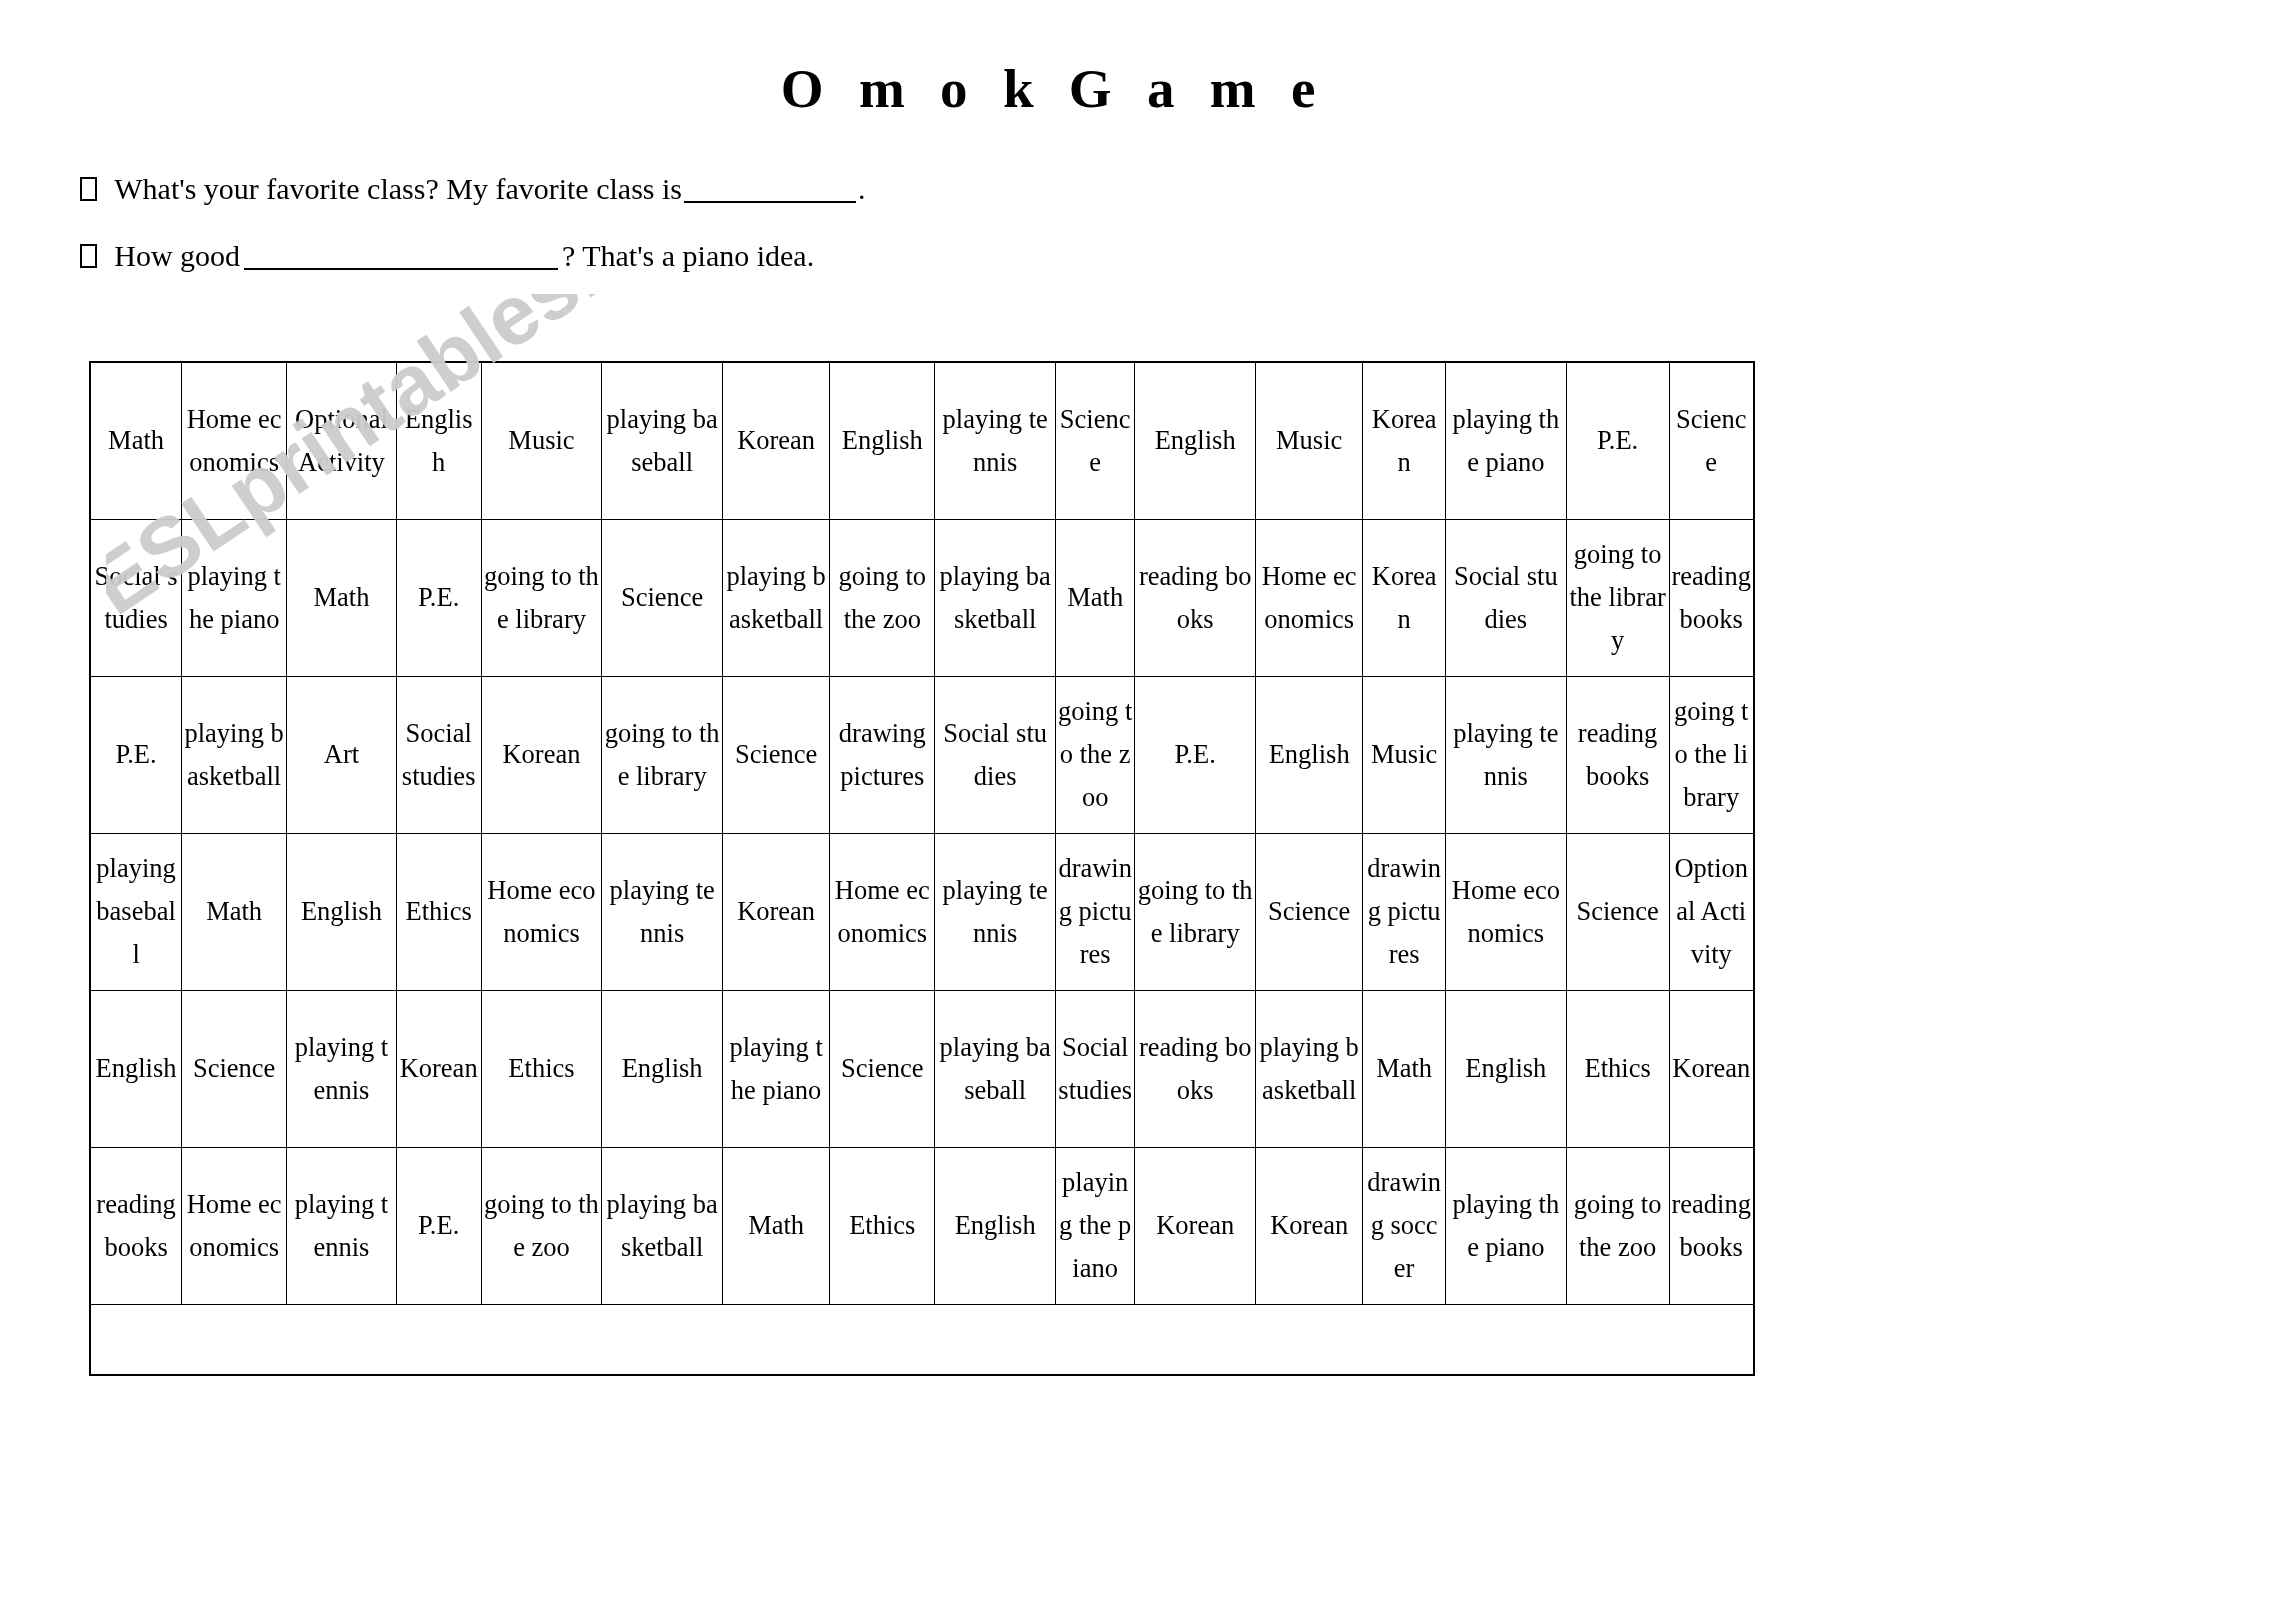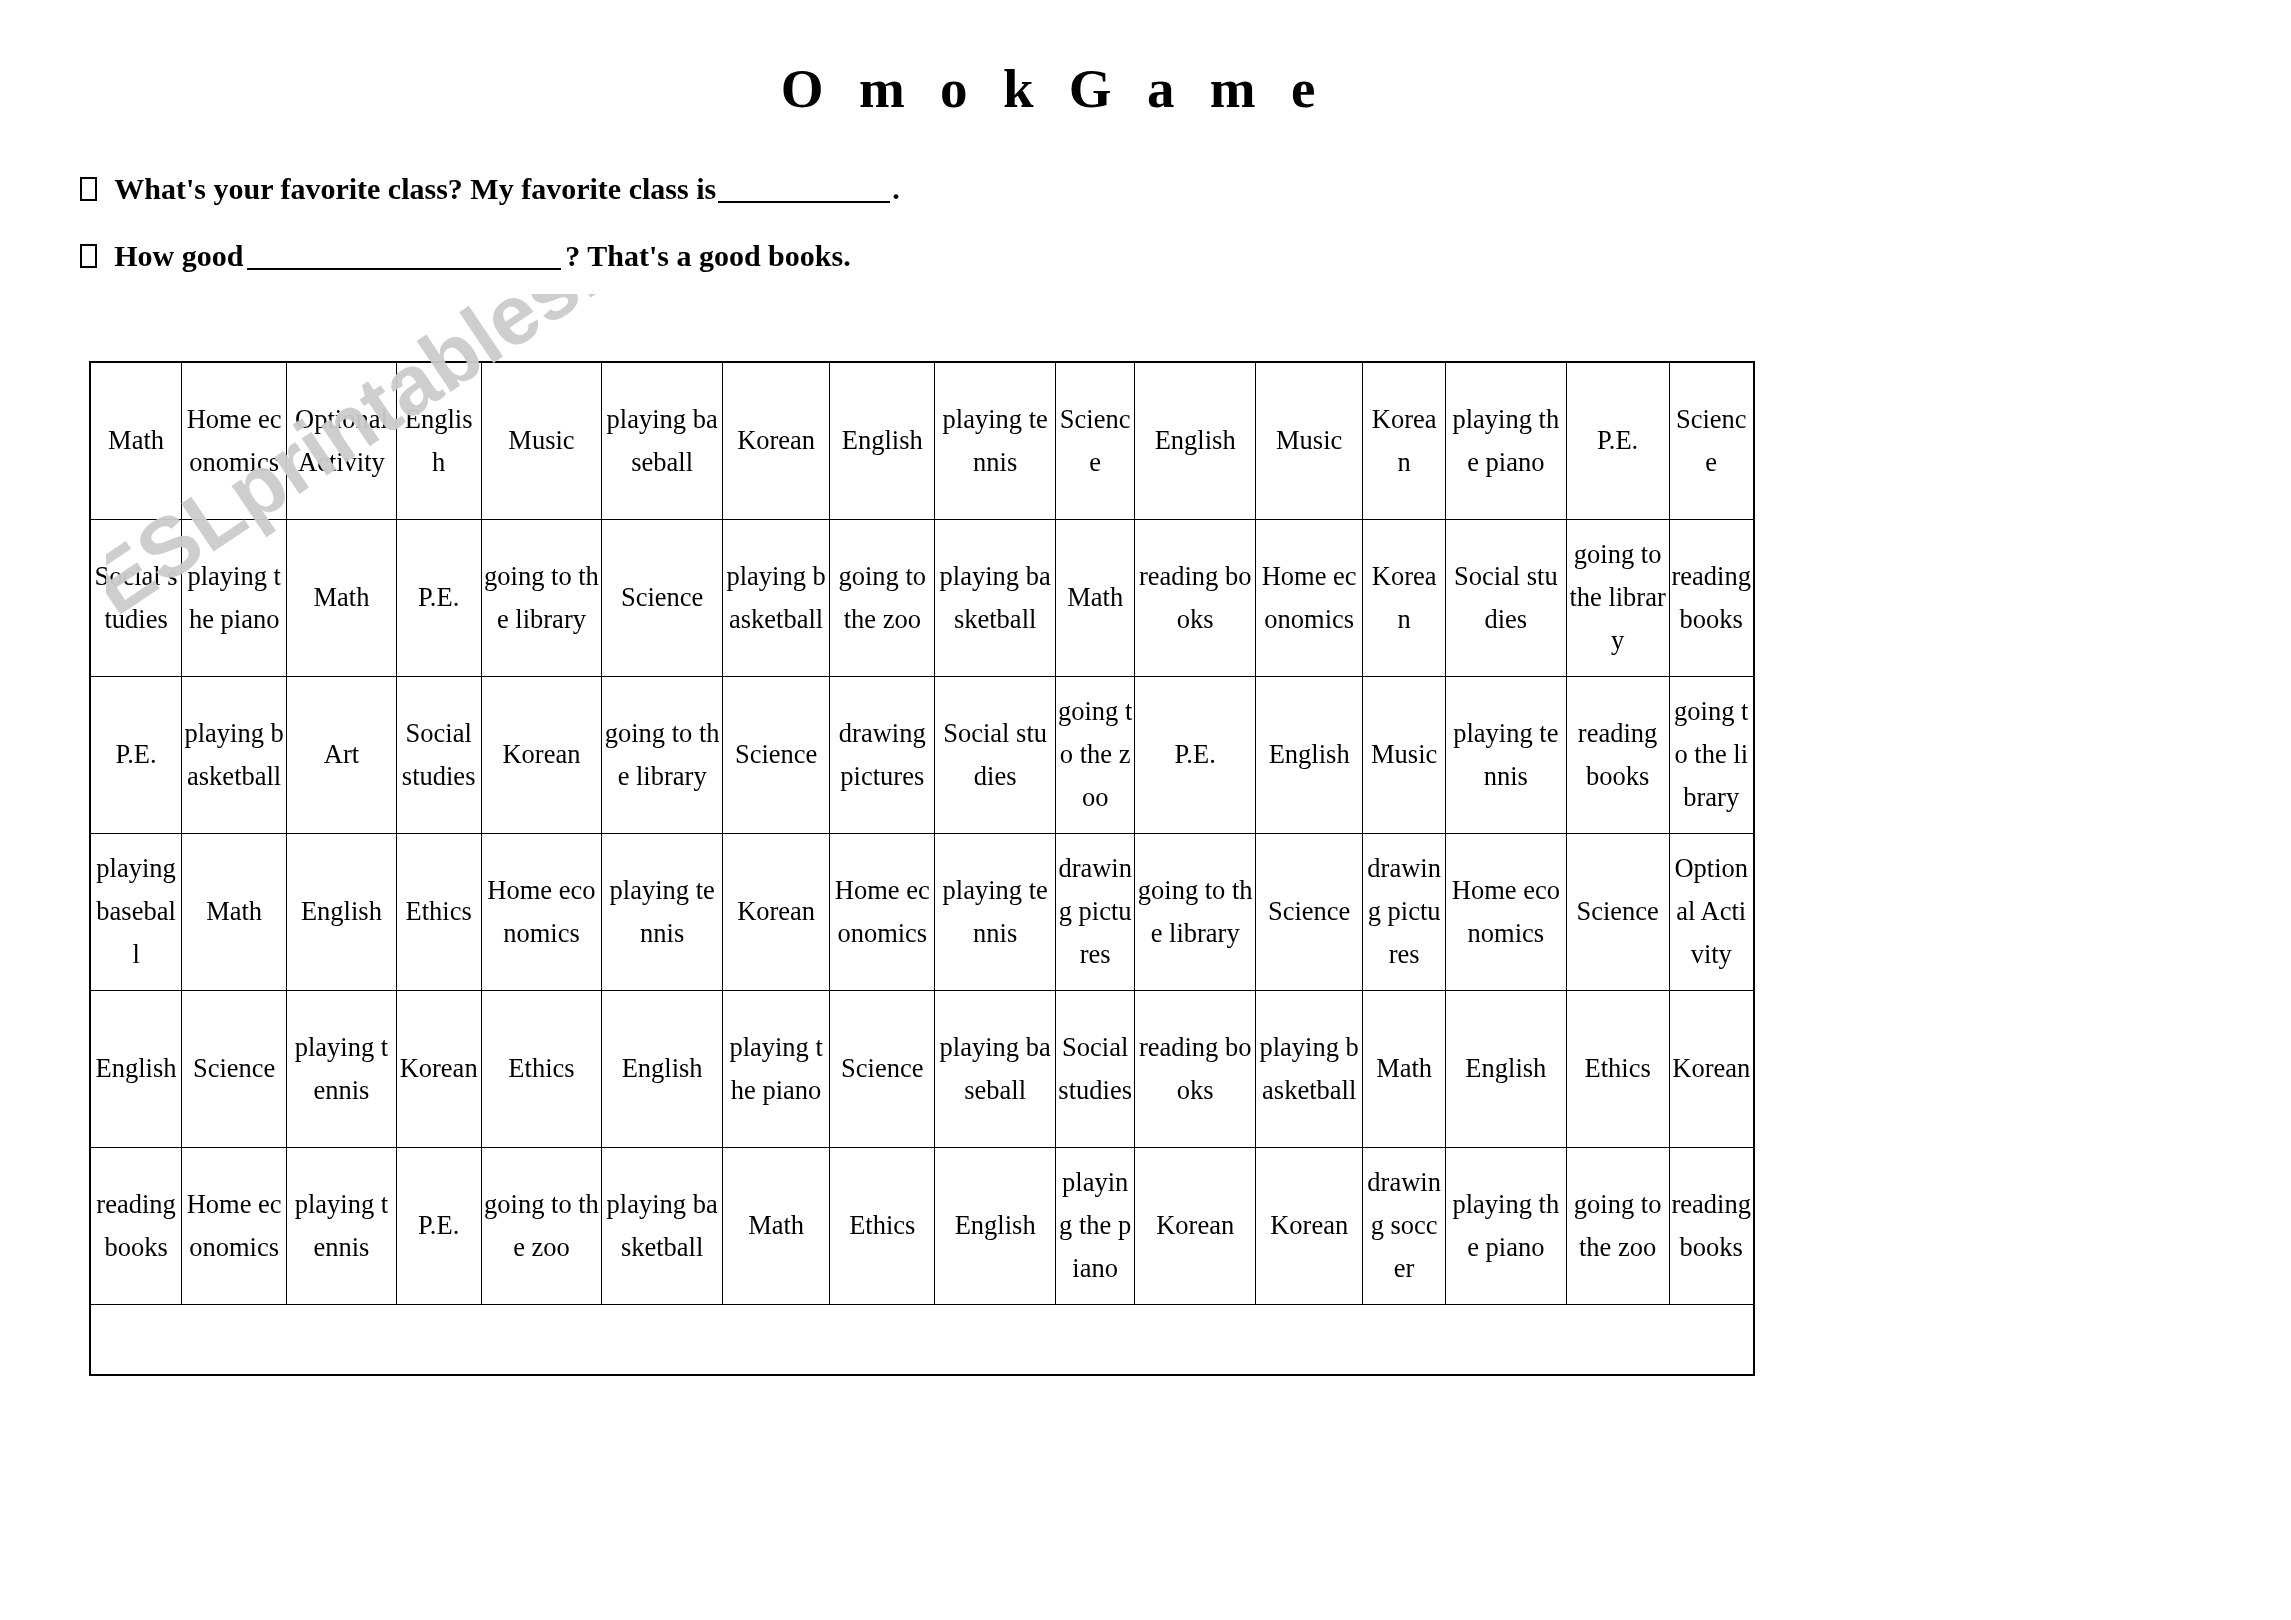--- a/index.html
+++ b/index.html
@@ -38,21 +38,21 @@
 
   
   .prompts {
     position: absolute;
     left: 80px;
     top: 174px;
     width: 1960px;
   }
   .prompt-line {
     font-size: 30px;
-    font-weight: bold;
+    font-weight: normal;
     line-height: 1.0;
     margin-bottom: 37px;
     white-space: nowrap;
     font-family: "Liberation Serif", "DejaVu Serif", serif;
   }
   .bullet-box {
     display: inline-block;
     width: 16.7px;
     height: 24.5px;
     border: 2px solid #000;
@@ -125,21 +125,21 @@
 
   <div class="title">O m o k G a m e</div>
 
   <div class="prompts">
 
     <div class="prompt-line">
       <span class="bullet-box"></span><span>What's your favorite class? My favorite class is</span><span class="blank-short"></span><span>.</span>
     </div>
 
     <div class="prompt-line">
-      <span class="bullet-box"></span><span>How good</span><span class="blank-long"></span><span>? That's a good books.</span>
+      <span class="bullet-box"></span><span>How good</span><span class="blank-long"></span><span>? That's a piano idea.</span>
     </div>
 
   </div>
 
   <div class="grid-wrap">
     <table class="omok">
       <colgroup id="omok-colgroup">
           <col style="width: 82px;">
           <col style="width: 94px;">
           <col style="width: 98px;">

